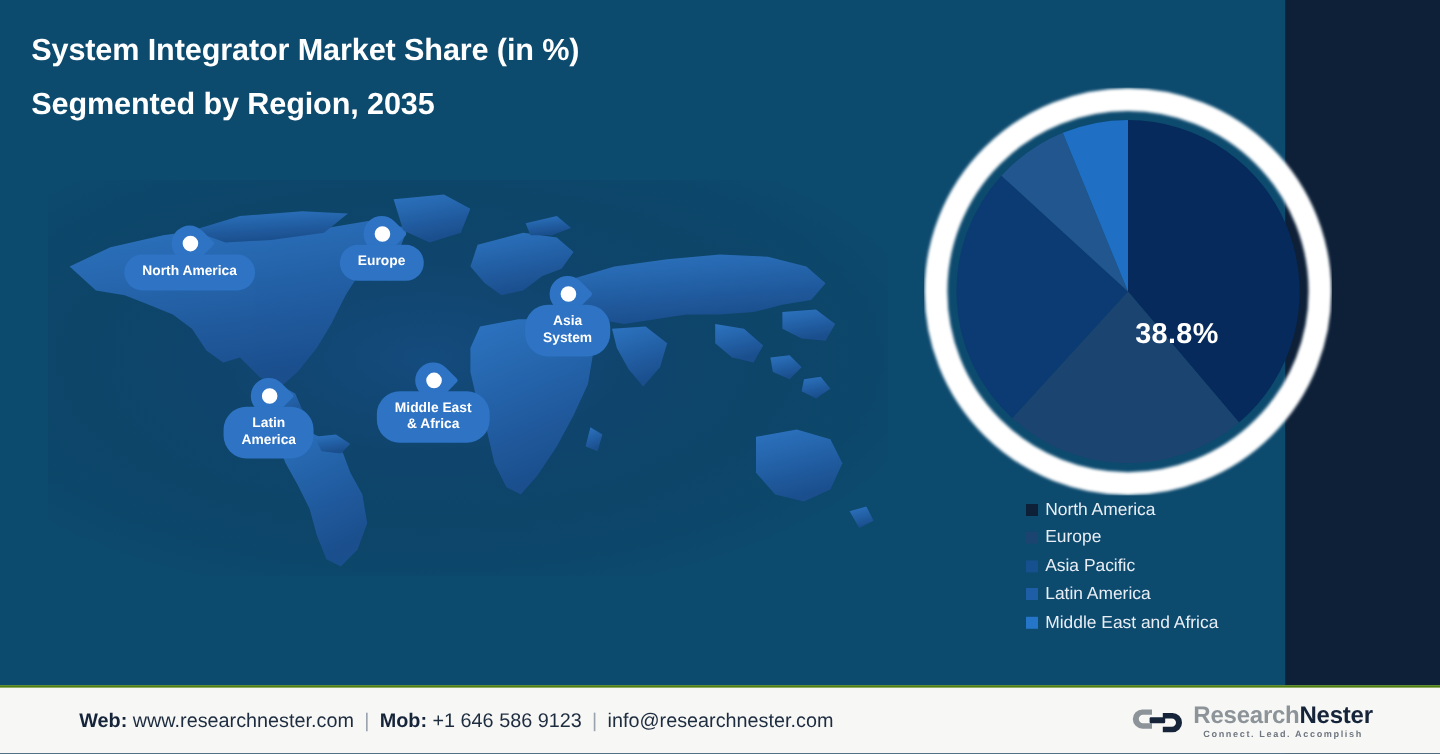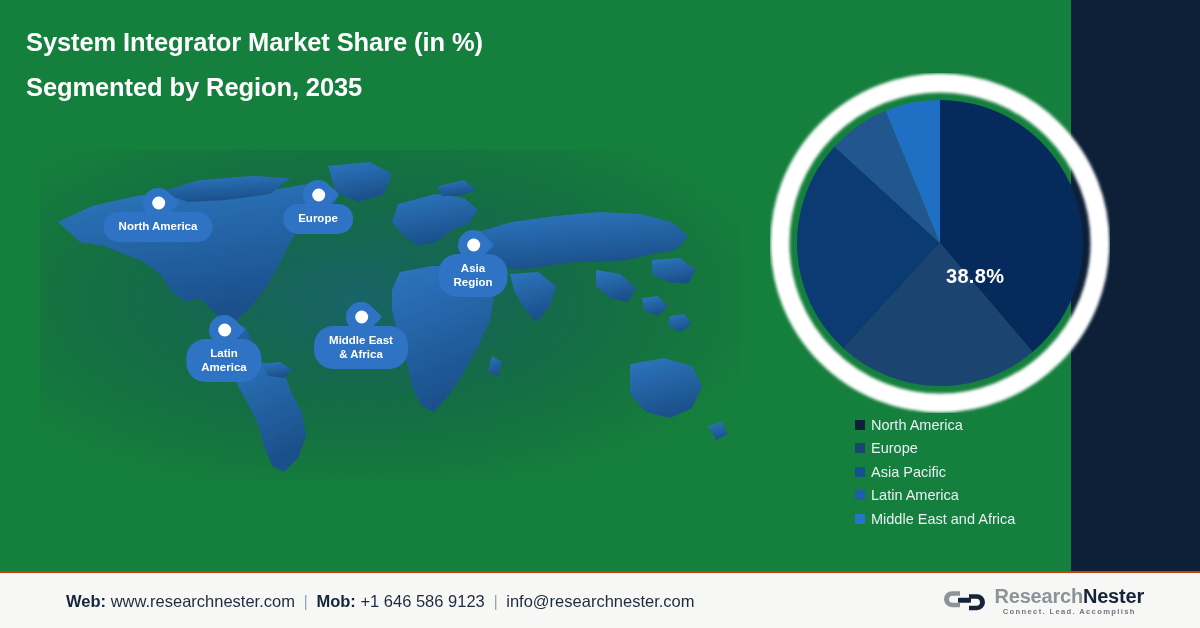--- a/index.html
+++ b/index.html
@@ -5,21 +5,21 @@
   * { margin:0; padding:0; box-sizing:border-box; }
   html,body { width:1200px; height:628px; }
   body {
     font-family:"Liberation Sans", sans-serif;
     background:#0d2038;
     position:relative;
     overflow:hidden;
   }
   #stage {
     position:absolute; left:0; top:0; width:1071px; height:628px;
-    background:#15803d;
+    background:#0c4a6e;
   }
 
   
   #title {
     position:absolute; left:26px; top:26px; width:640px;
     color:#ffffff;
     font-size:25.5px;
     font-weight:bold;
     line-height:1.3;
     letter-spacing:-0.1px;
@@ -63,21 +63,21 @@
   }
 
   
   #pie-wrap { position:absolute; left:770px; top:73px; width:340px; height:340px; }
   #pie-svg { display:block; width:340px; height:340px; }
   #pie-pct {
     position:absolute;
     left:176px; top:192px;
     width:120px;
     color:#ffffff;
-    font-size:20px;
+    font-size:24px;
     font-weight:bold;
     letter-spacing:0.3px;
   }
 
   
   #legend {
     position:absolute; left:855px; top:413px; width:300px;
   }
   .legend-row {
     display:flex; align-items:center;
@@ -90,21 +90,21 @@
     color:#e9eef5;
     font-size:14.5px;
     line-height:1;
     white-space:nowrap;
   }
 
   
   #footer {
     position:absolute; left:0; bottom:0; width:1200px; height:57px;
     background:#f7f7f5;
-    border-top:2px solid #c2410c;
+    border-top:2px solid #4d7c0f;
   }
   #footer-text {
     position:absolute; left:66px; top:50%; transform:translateY(-50%);
     font-size:16.5px; color:#1d2c3f; white-space:nowrap;
   }
   #footer-text b { font-weight:bold; color:#16243a; }
   #footer-text .sep { color:#9aa3ae; padding:0 4px; }
 
   #logo { position:absolute; right:56px; top:50%; transform:translateY(-50%); display:flex; align-items:center; }
   #logo-mark { width:44px; height:25px; margin-right:7px; flex:0 0 44px; }
@@ -175,21 +175,21 @@
     </div>
 
     <div class="pin" style="left:278px; top:30px;">
       <div class="pin-drop"></div>
       <div class="pin-label">Europe</div>
     </div>
 
     <div class="pin" style="left:433px; top:80px;">
       <div class="pin-drop"></div>
       <div class="pin-label">Asia
-Region</div>
+System</div>
     </div>
 
     <div class="pin" style="left:184px; top:165px;">
       <div class="pin-drop"></div>
       <div class="pin-label">Latin
 America</div>
     </div>
 
     <div class="pin" style="left:321px; top:152px;">
       <div class="pin-drop"></div>

